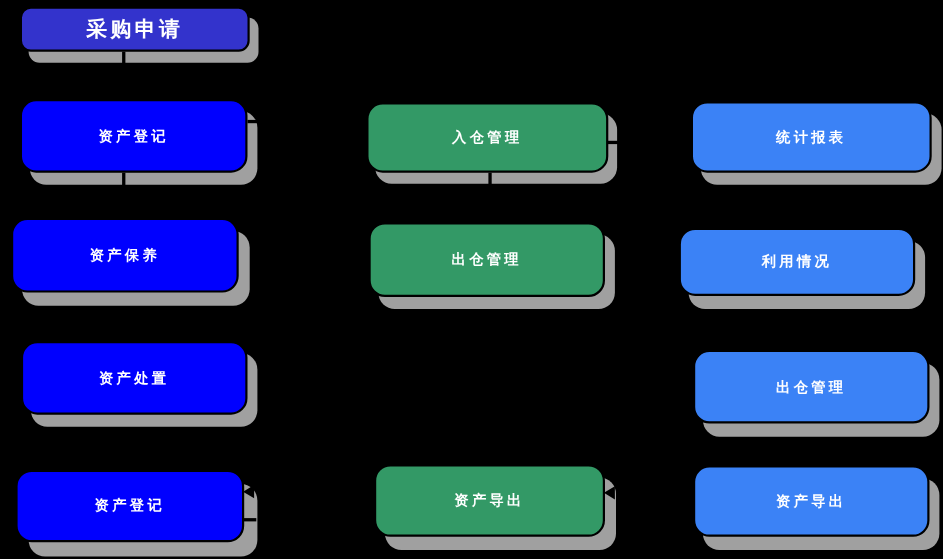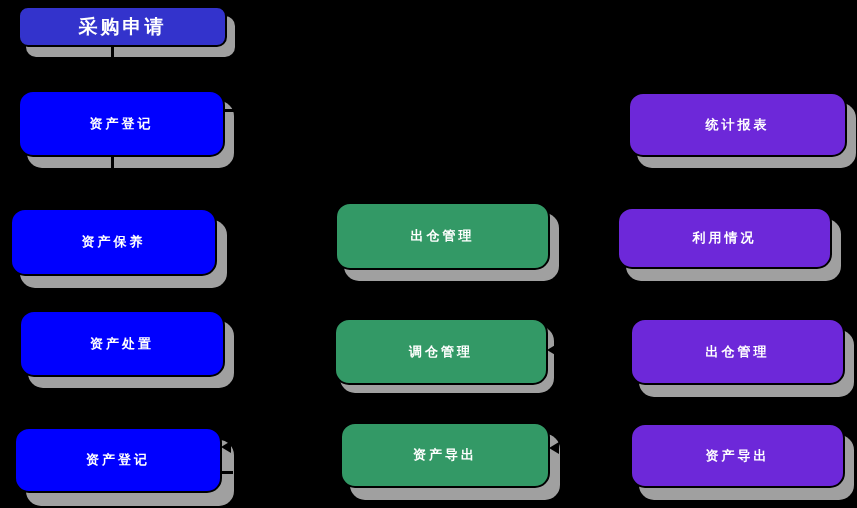--- a/index.html
+++ b/index.html
@@ -17,21 +17,21 @@
     font-weight:bold;
     font-size:13px;
     letter-spacing:3px;
     border:2px solid #000000;
     box-sizing:border-box;
     text-align:center;
   }
   .node.darkblue{background:#3333CC;}
   .node.blue{background:#0000FF;}
   .node.green{background:#339966;}
-  .node.orange{background:#6d28d9;}
+  .node.orange{background:#3b82f6;}
   .r10{border-radius:10px;}
   .r15{border-radius:15px;}
   .sh-8-10{box-shadow:8px 10px 0 0 #A0A0A0;}
   .sh-9-11{box-shadow:9px 11px 0 0 #A0A0A0;}
   .sh-10-12{box-shadow:10px 12px 0 0 #A0A0A0;}
   .sh-12-13{box-shadow:12px 13px 0 0 #A0A0A0;}
   .sh-6-8{box-shadow:6px 8px 0 0 #A0A0A0;}
   .sh-9-12{box-shadow:9px 12px 0 0 #A0A0A0;}
   .vtick{position:absolute;width:3px;height:12px;background:#000000;}
   .htick{position:absolute;width:12px;height:3px;background:#000000;}
@@ -49,40 +49,40 @@
 <div id="stage">
 
   <div class="node darkblue r10 sh-8-10 smalltext" style="left:18px;top:6px;width:209px;height:41px;">
     <span>采购申请</span>
   </div>
 
   <div class="node blue r15 sh-9-11" style="left:18px;top:90px;width:207px;height:67px;">
     <span>资产登记</span>
   </div>
 
-  <div class="node blue r15 sh-10-12" style="left:10px;top:208px;width:207px;height:68px;justify-content:center;">
+  <div class="node blue r15 sh-10-12" style="left:10px;top:198px;width:207px;height:68px;justify-content:center;">
     <span>资产保养</span>
   </div>
 
   <div class="node blue r15 sh-9-11" style="left:19px;top:310px;width:206px;height:67px;">
     <span>资产处置</span>
   </div>
 
   <div class="node blue r15 sh-12-13" style="left:14px;top:427px;width:208px;height:66px;">
     <span>资产登记</span>
   </div>
 
+  <div class="node green r15 sh-8-10" style="left:333px;top:93px;width:220px;height:64px;">
+    <span>入仓管理</span>
+  </div>
 
   <div class="node green r15 sh-9-11" style="left:335px;top:202px;width:215px;height:68px;">
     <span>出仓管理</span>
   </div>
 
-  <div class="node green r15 sh-6-8" style="left:334px;top:318px;width:214px;height:67px;">
-    <span>调仓管理</span>
-  </div>
 
   <div class="node green r15 sh-10-12" style="left:340px;top:422px;width:210px;height:66px;">
     <span>资产导出</span>
   </div>
 
   <div class="node orange r15 sh-9-11" style="left:628px;top:92px;width:219px;height:65px;">
     <span>统计报表</span>
   </div>
 
   <div class="node orange r15 sh-9-12" style="left:617px;top:207px;width:215px;height:62px;">

